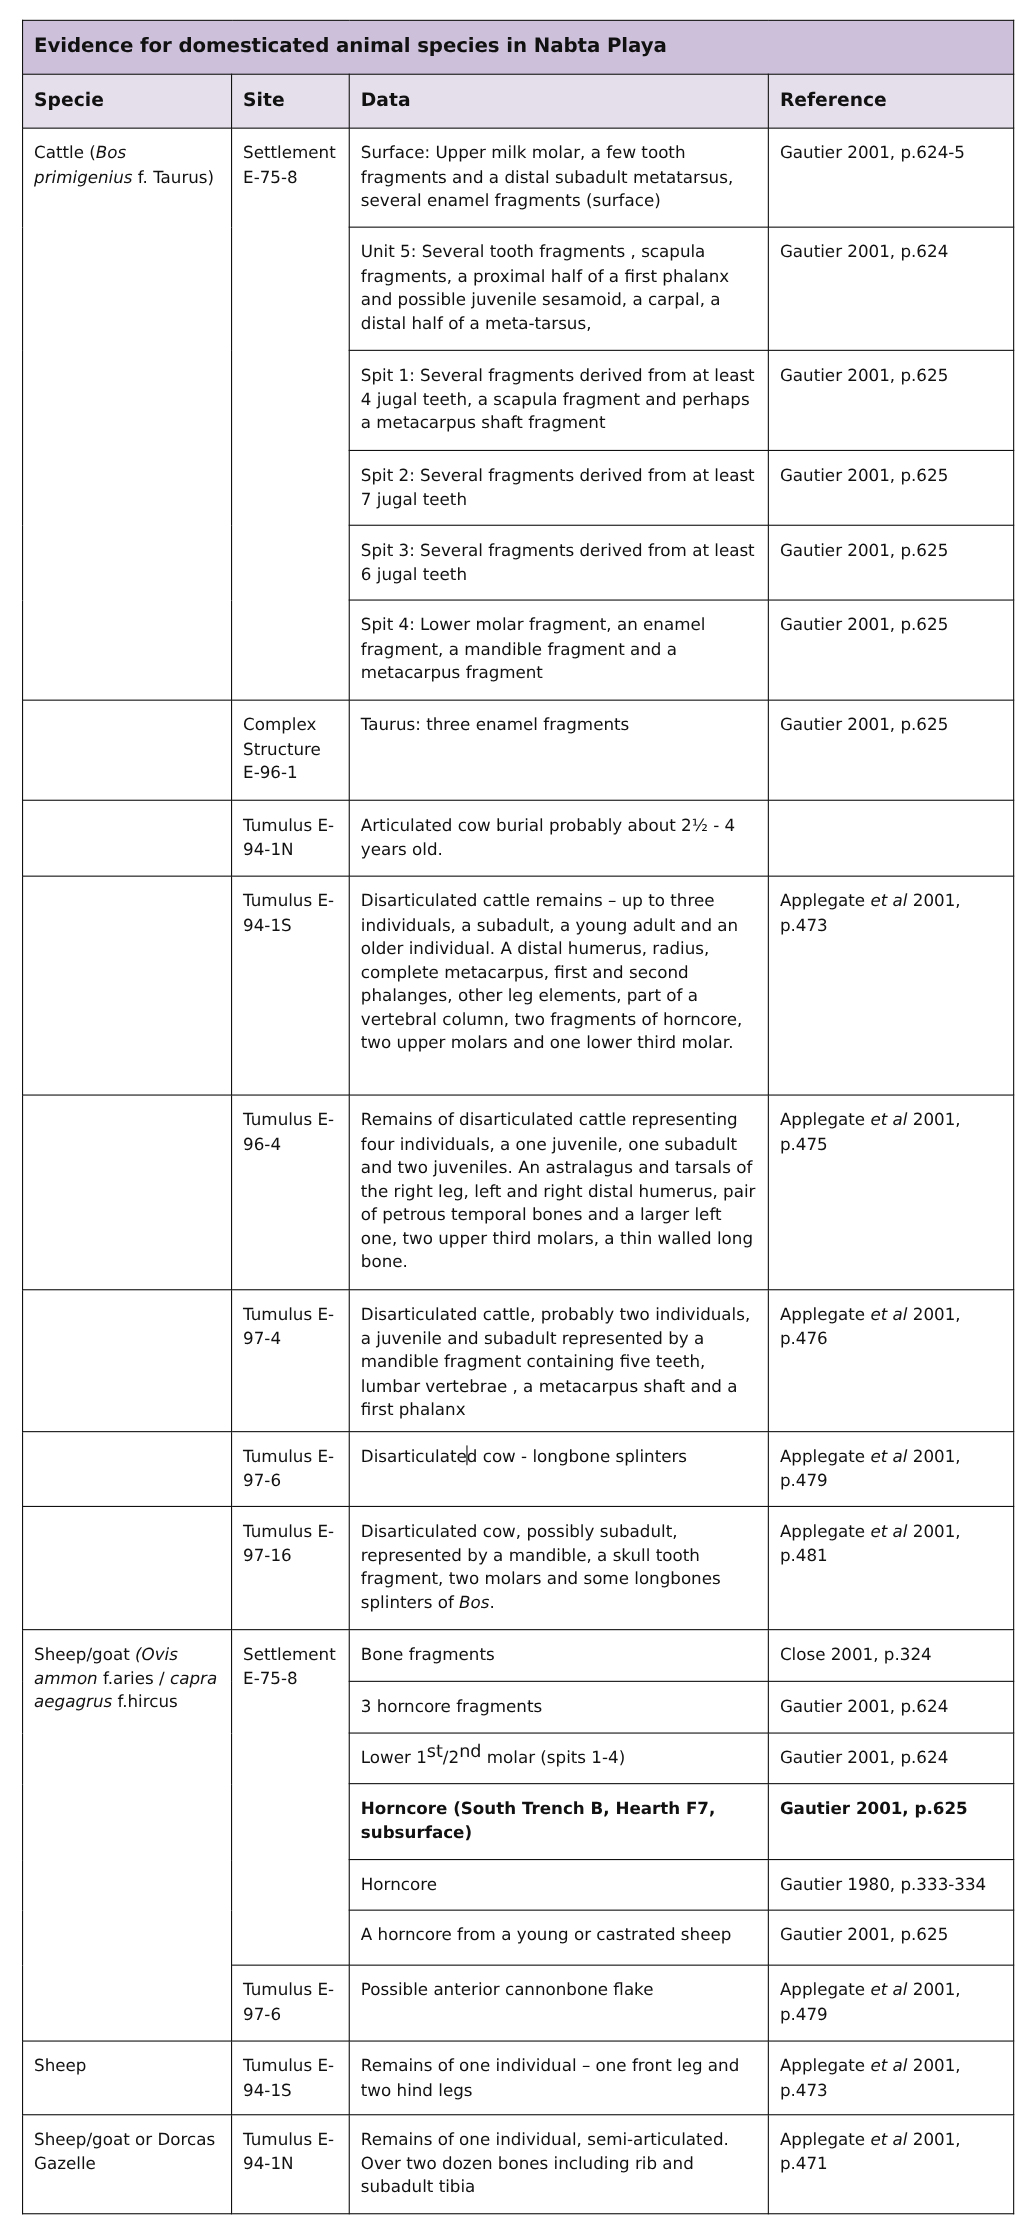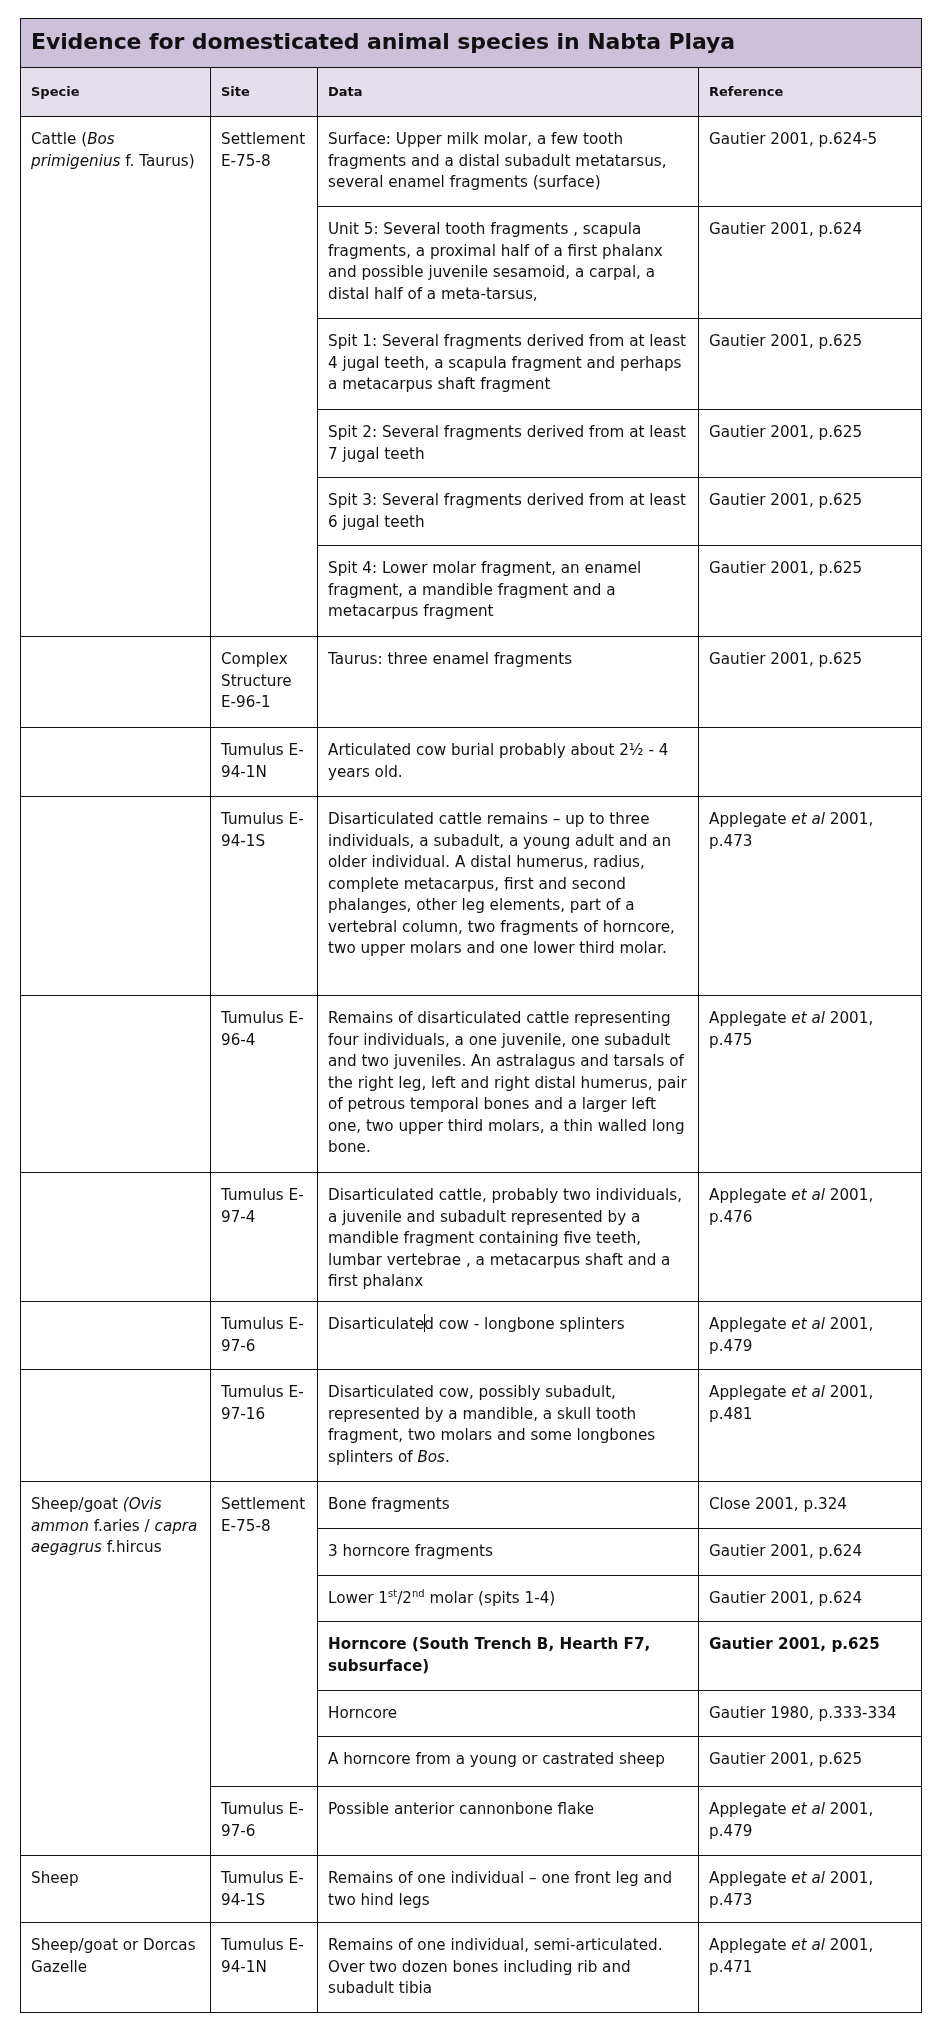--- a/index.html
+++ b/index.html
@@ -8,30 +8,30 @@
   table.evidence {
     position: absolute; left: 20px; top: 18px; width: 901px;
     border-collapse: collapse; table-layout: fixed;
     font-size: 15.2px; line-height: 21.5px;
   }
   table.evidence td, table.evidence th {
     border: 1.5px solid #111; vertical-align: top; padding: 12px 9px 0 10px;
     text-align: left; overflow: hidden; box-sizing: border-box;
   }
   th.title-cell {
-    background: #ccc0da; font-weight: bold; font-size: 22px; height: 49px;
+    background: #ccc0da; font-weight: bold; font-size: 18px; height: 49px;
     padding: 0 10px; vertical-align: middle; letter-spacing: -0.1px;
   }
   tr.header-row th {
-    background: #e5dfec; font-weight: bold; font-size: 13px; height: 49px;
+    background: #e5dfec; font-weight: bold; font-size: 17px; height: 49px;
     vertical-align: middle; padding: 12px 10px;
   }
   col.c1 { width: 190px; } col.c2 { width: 107px; } col.c3 { width: 381px; } col.c4 { width: 223px; }
   .it { font-style: italic; }
-  sup { font-size: 10px; line-height: 0; vertical-align: 6px; }
+  sup { font-size: 16px; line-height: 0; vertical-align: 6px; }
   .cursor { display: inline-block; width: 1px; height: 18px; background: #111; vertical-align: -3px; margin: 0 -1px 0 0; }
 </style>
 </head>
 <body>
 
 <table class="evidence">
   <colgroup>
       <col class="c1">
       <col class="c2">
       <col class="c3">

